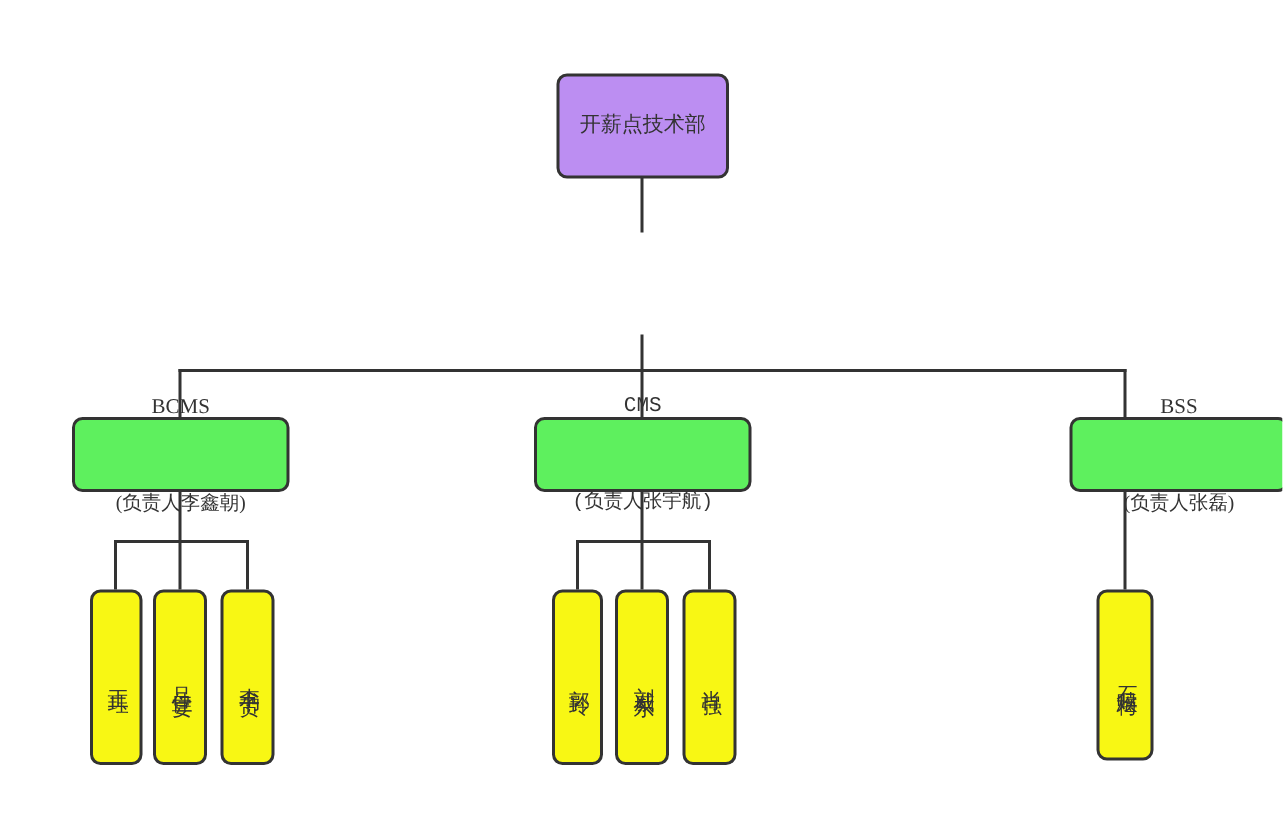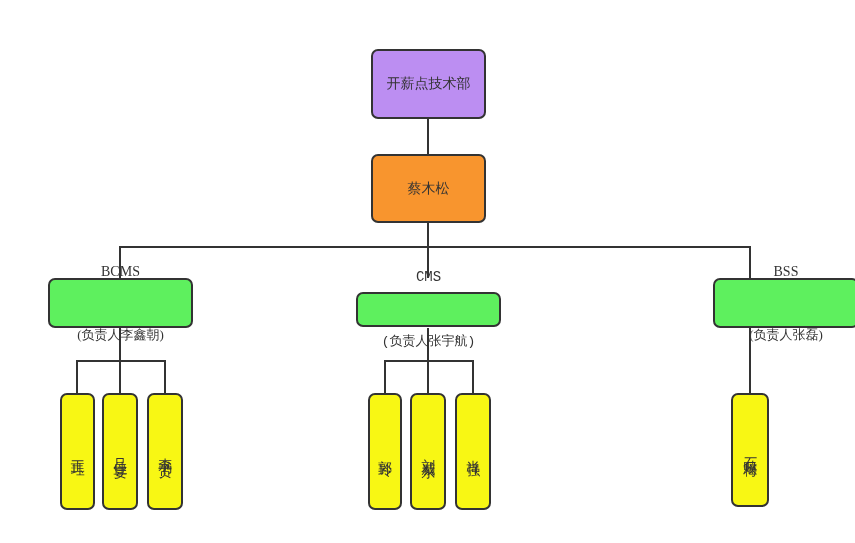--- a/index.html
+++ b/index.html
@@ -69,29 +69,26 @@
   <div class="line" style="left:384px; top:360px; width:2px; height:33px;"></div>
   <div class="line" style="left:427px; top:360px; width:2px; height:33px;"></div>
   <div class="line" style="left:472px; top:360px; width:2px; height:33px;"></div>
 
   <div class="line" style="left:749px; top:328px; width:2px; height:65px;"></div>
 
   <div class="node node-root" style="left:371px; top:49px; width:115px; height:70px;">
     <span>开薪点技术部</span>
   </div>
 
-  <div class="node node-manager" style="left:371px; top:154px; width:115px; height:69px;">
-    <span>蔡木松</span>
-  </div>
 
   <div class="node node-group" style="left:48px; top:278px; width:145px; height:50px;">
     <span class="group-title">BCMS</span>
     <span class="group-subtitle">(负责人李鑫朝)</span>
   </div>
-  <div class="node node-group" style="left:356px; top:292px; width:145px; height:35px;font-family:Liberation Mono, monospace;">
+  <div class="node node-group" style="left:356px; top:278px; width:145px; height:50px;font-family:Liberation Mono, monospace;">
     <span class="group-title">CMS</span>
     <span class="group-subtitle">(负责人张宇航)</span>
   </div>
   <div class="node node-group" style="left:713px; top:278px; width:146px; height:50px;">
     <span class="group-title">BSS</span>
     <span class="group-subtitle">(负责人张磊)</span>
   </div>
 
   <div class="node node-member" style="left:60px; top:393px; width:35px; height:117px;">
     <span class="member-name">王珏</span>

